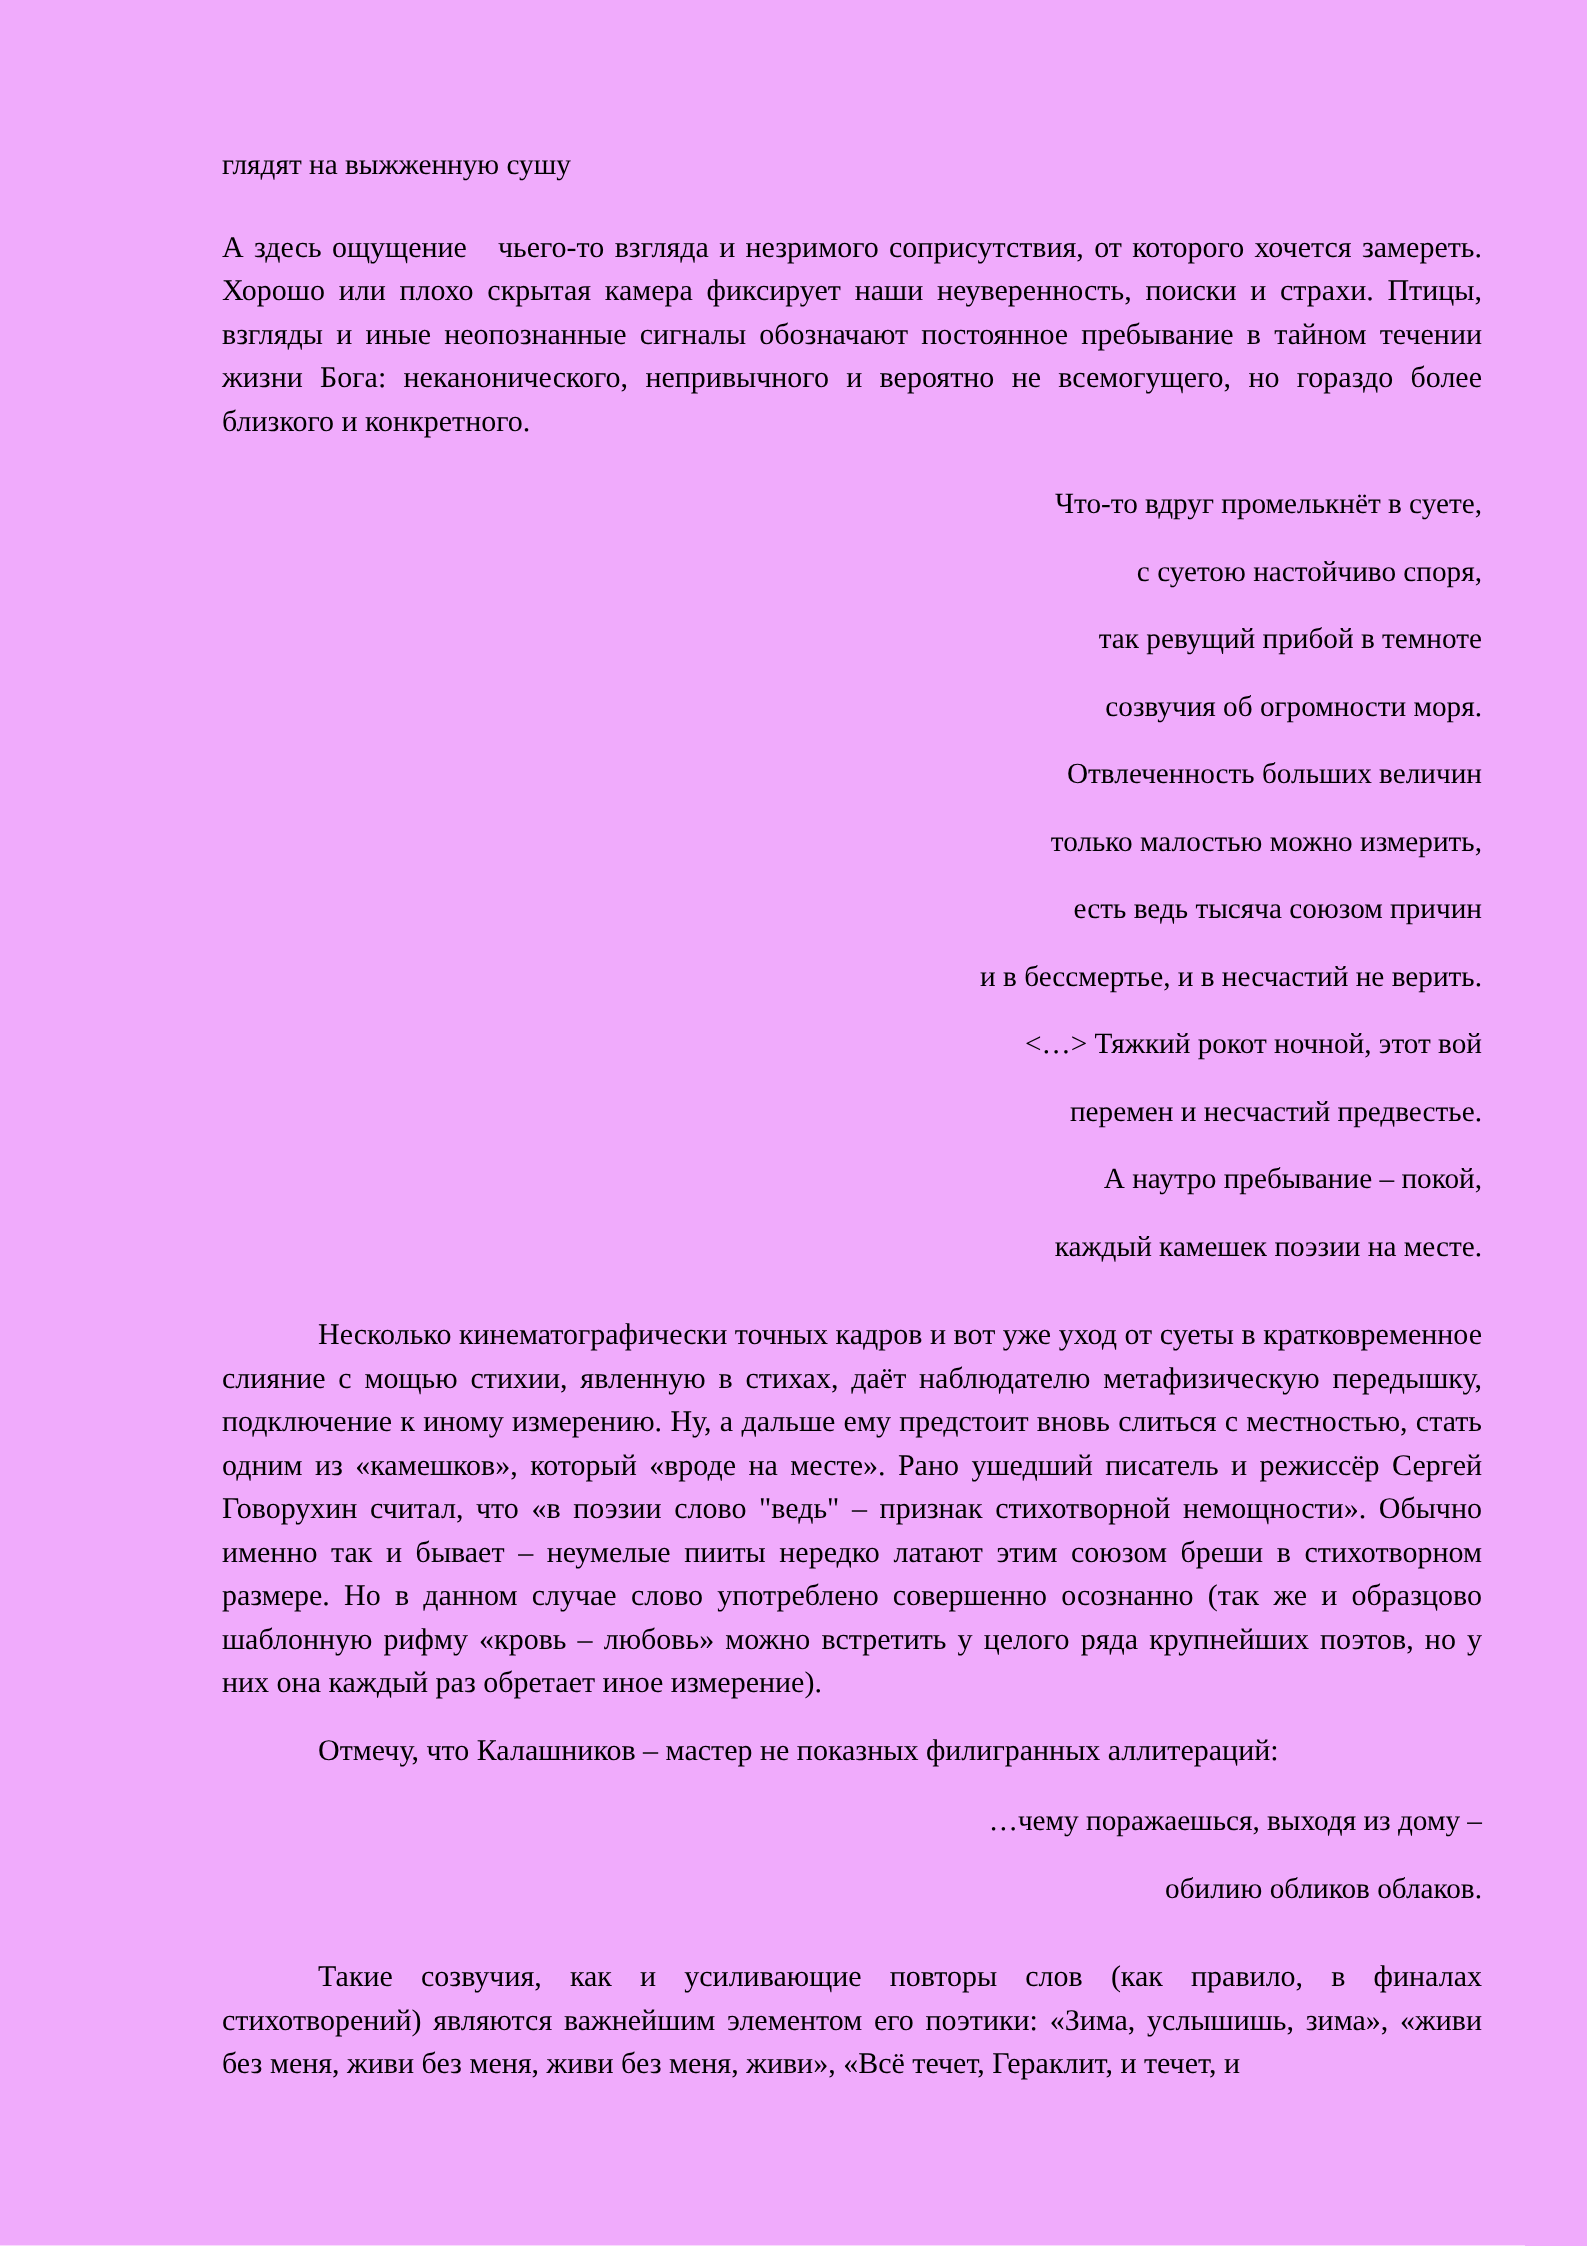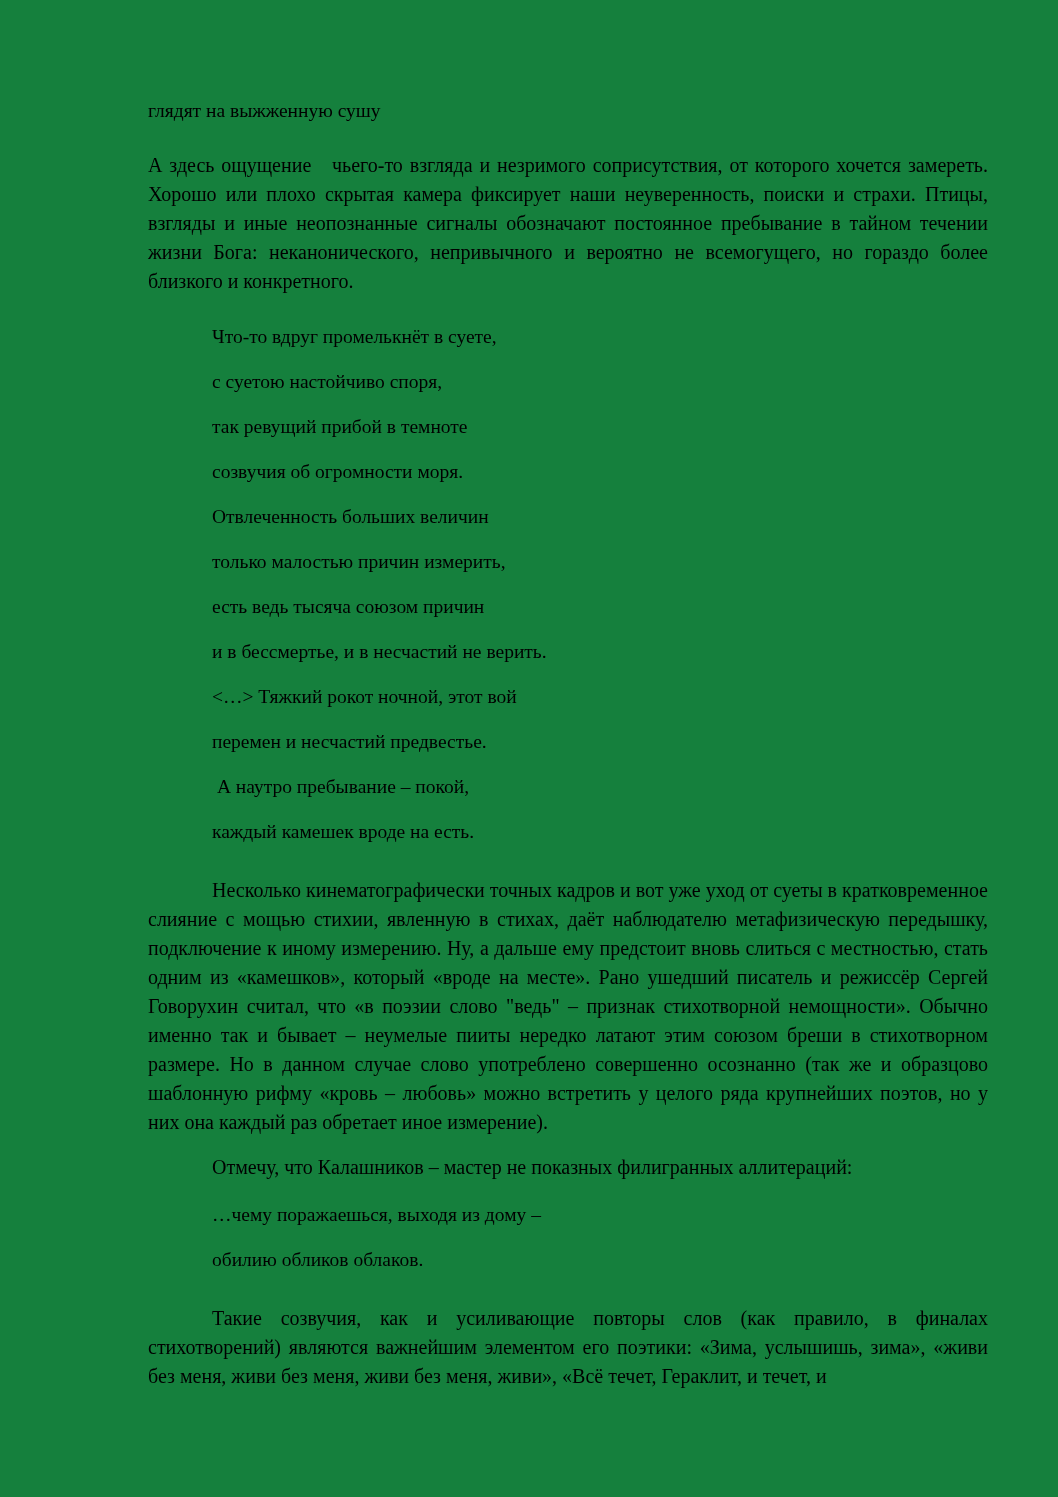--- a/index.html
+++ b/index.html
@@ -18,21 +18,21 @@
     color: #000000;
     -webkit-font-smoothing: antialiased;
   }
 
   .page {
     position: absolute;
     left: 0;
     top: 0;
     width: 1058px;
     height: 1497px;
-    background: #15803d;
+    background: #f0abfc;
     box-sizing: border-box;
   }
 
   .content {
     position: absolute;
     left: 148px;
     top: 96px;
     width: 840px;
   }
 
@@ -64,21 +64,21 @@
   .verse-block {
     margin: 0;
     padding: 0;
   }
 
   .verse-line {
     font-size: 19.5px;
     line-height: 45px;
     margin: 0;
     padding-left: 64px;
-    text-align: left;
+    text-align: right;
     white-space: pre-wrap;
   }
 
   
   .gap-run   { height: 26px; }
   .gap-pre-verse  { height: 18px; }
   .gap-post-verse { height: 22px; }
   .gap-par   { height: 16px; }
   .gap-small { height: 10px; }
 </style>
@@ -95,27 +95,27 @@
     <p class="body-par">А здесь ощущение   чьего-то взгляда и незримого соприсутствия, от которого хочется замереть. Хорошо или плохо скрытая камера фиксирует наши неуверенность, поиски и страхи. Птицы, взгляды и иные неопознанные сигналы обозначают постоянное пребывание в тайном течении жизни Бога: неканонического, непривычного и вероятно не всемогущего, но гораздо более близкого и конкретного.</p>
 
     <div class="gap-pre-verse"></div>
 
     <div class="verse-block">
       <p class="verse-line">Что-то вдруг промелькнёт в суете,</p>
       <p class="verse-line">с суетою настойчиво споря,</p>
       <p class="verse-line">так ревущий прибой в темноте</p>
       <p class="verse-line">созвучия об огромности моря.</p>
       <p class="verse-line">Отвлеченность больших величин</p>
-      <p class="verse-line">только малостью причин измерить,</p>
+      <p class="verse-line">только малостью можно измерить,</p>
       <p class="verse-line">есть ведь тысяча союзом причин</p>
       <p class="verse-line">и в бессмертье, и в несчастий не верить.</p>
       <p class="verse-line">&lt;…&gt; Тяжкий рокот ночной, этот вой</p>
       <p class="verse-line">перемен и несчастий предвестье.</p>
       <p class="verse-line"> А наутро пребывание – покой,</p>
-      <p class="verse-line">каждый камешек вроде на есть.</p>
+      <p class="verse-line">каждый камешек поэзии на месте.</p>
     </div>
 
     <div class="gap-post-verse"></div>
 
     <p class="body-par indent">Несколько кинематографически точных кадров и вот уже уход от суеты в кратковременное слияние с мощью стихии, явленную в стихах, даёт наблюдателю метафизическую передышку, подключение к иному измерению. Ну, а дальше ему предстоит вновь слиться с местностью, стать одним из «камешков», который «вроде на месте». Рано ушедший писатель и режиссёр Сергей Говорухин считал, что «в поэзии слово "ведь" – признак стихотворной немощности». Обычно именно так и бывает – неумелые пииты нередко латают этим союзом бреши в стихотворном размере. Но в данном случае слово употреблено совершенно осознанно (так же и образцово шаблонную рифму «кровь – любовь» можно встретить у целого ряда крупнейших поэтов, но у них она каждый раз обретает иное измерение).</p>
 
     <div class="gap-par"></div>
 
     <p class="body-par indent">Отмечу, что Калашников – мастер не показных филигранных аллитераций:</p>
 

